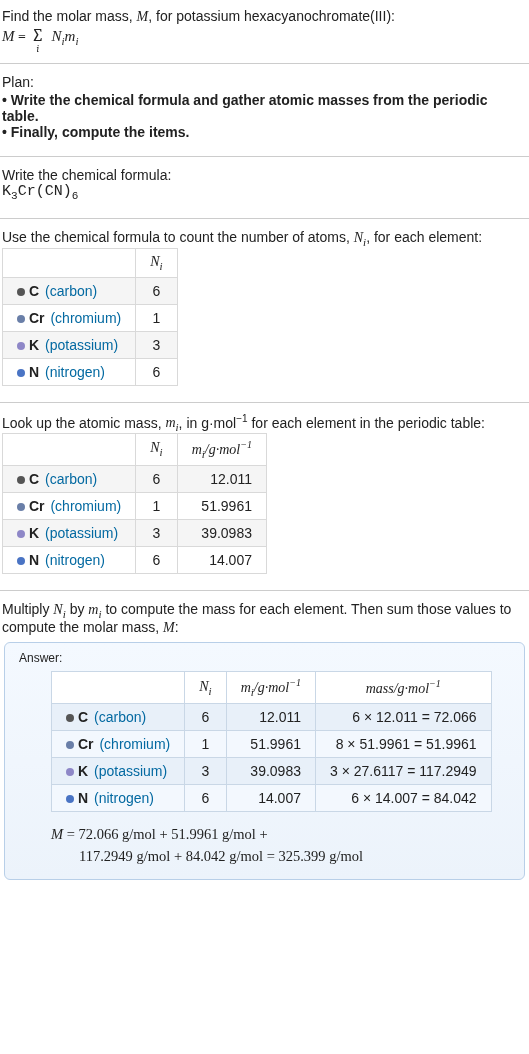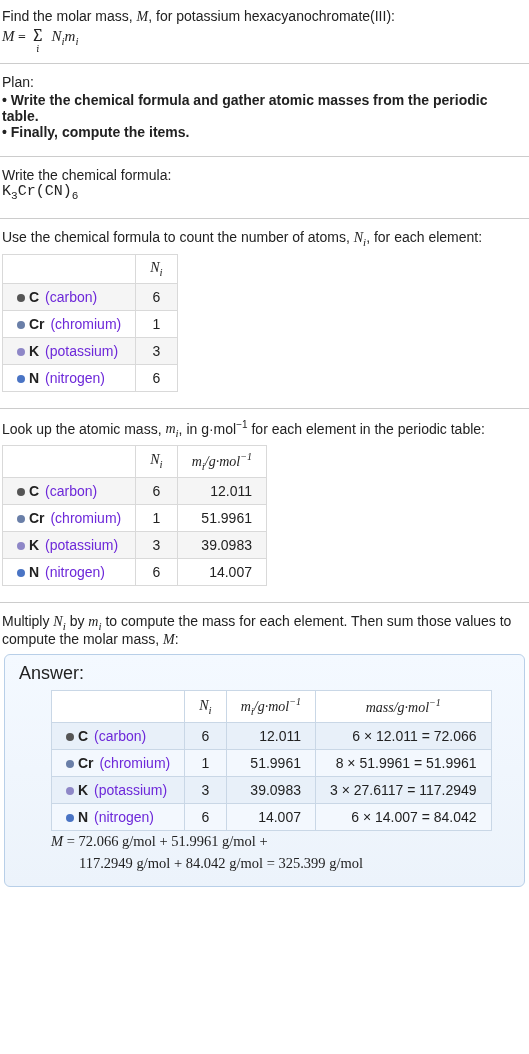--- a/index.html
+++ b/index.html
@@ -50,21 +50,20 @@
   }
   ul.plan li::before {
     content: "• ";
   }
   .chem {
     font-family: Liberation Mono, monospace;
     font-size: 15px;
   }
   table.data {
     border-collapse: collapse;
-    margin-top: 6px;
     font-size: 14px;
   }
   table.data th, table.data td {
     border: 1px solid #d9d9d9;
     padding: 5px 14px;
     text-align: left;
     white-space: nowrap;
   }
   table.data th {
     background: #fff;
@@ -78,42 +77,43 @@
   table.data tr:nth-child(even) td { background: #f5f5f5; }
   table.data tr:nth-child(odd) td { background: #fff; }
   .el-dot {
     display: inline-block;
     width: 8px; height: 8px;
     border-radius: 50%;
     margin-right: 4px;
     vertical-align: middle;
   }
   .el-sym { font-weight: 600; }
-  .el-name { color: #6d28d9; margin-left: 2px; }
+  .el-name { color: #0369a1; margin-left: 2px; }
 
   .answer-box {
     border: 1px solid #b8cfe8;
     border-radius: 6px;
     background: linear-gradient(#f4f9ff, #ecf3fb);
     margin: 6px 2px 2px 2px;
     padding: 8px 10px 12px 14px;
   }
   .answer-box .label {
-    font-size: 18px;
+    font-size: 12px;
     margin-bottom: 6px;
   }
   .answer-box table.data th, .answer-box table.data td {
     border: 1px solid #c9d7e6;
   }
   .answer-box table.data tr:nth-child(even) td { background: #e8f0f9; }
   .answer-box table.data tr:nth-child(odd) td { background: #f3f8fe; }
   .answer-box .inner { margin-left: 32px; }
   .final-eq {
     font-family: Georgia, "Times New Roman", serif;
     font-size: 14.5px;
+    margin-top: 12px;
     line-height: 1.5;
     margin-left: 32px;
     text-indent: -28px;
     padding-left: 28px;
   }
 </style>
 </head>
 <body>
 
 <div class="section">

